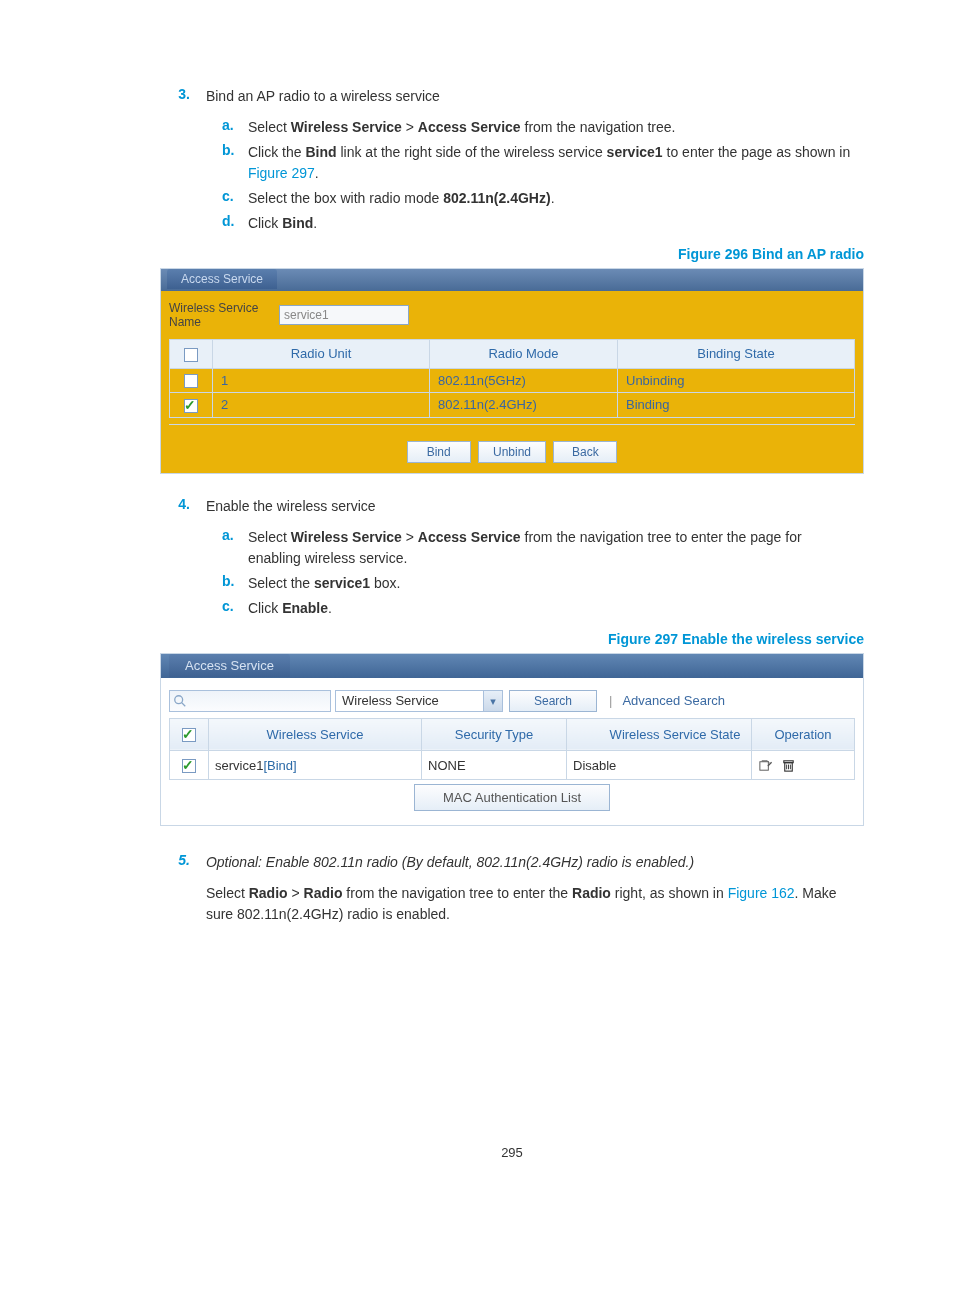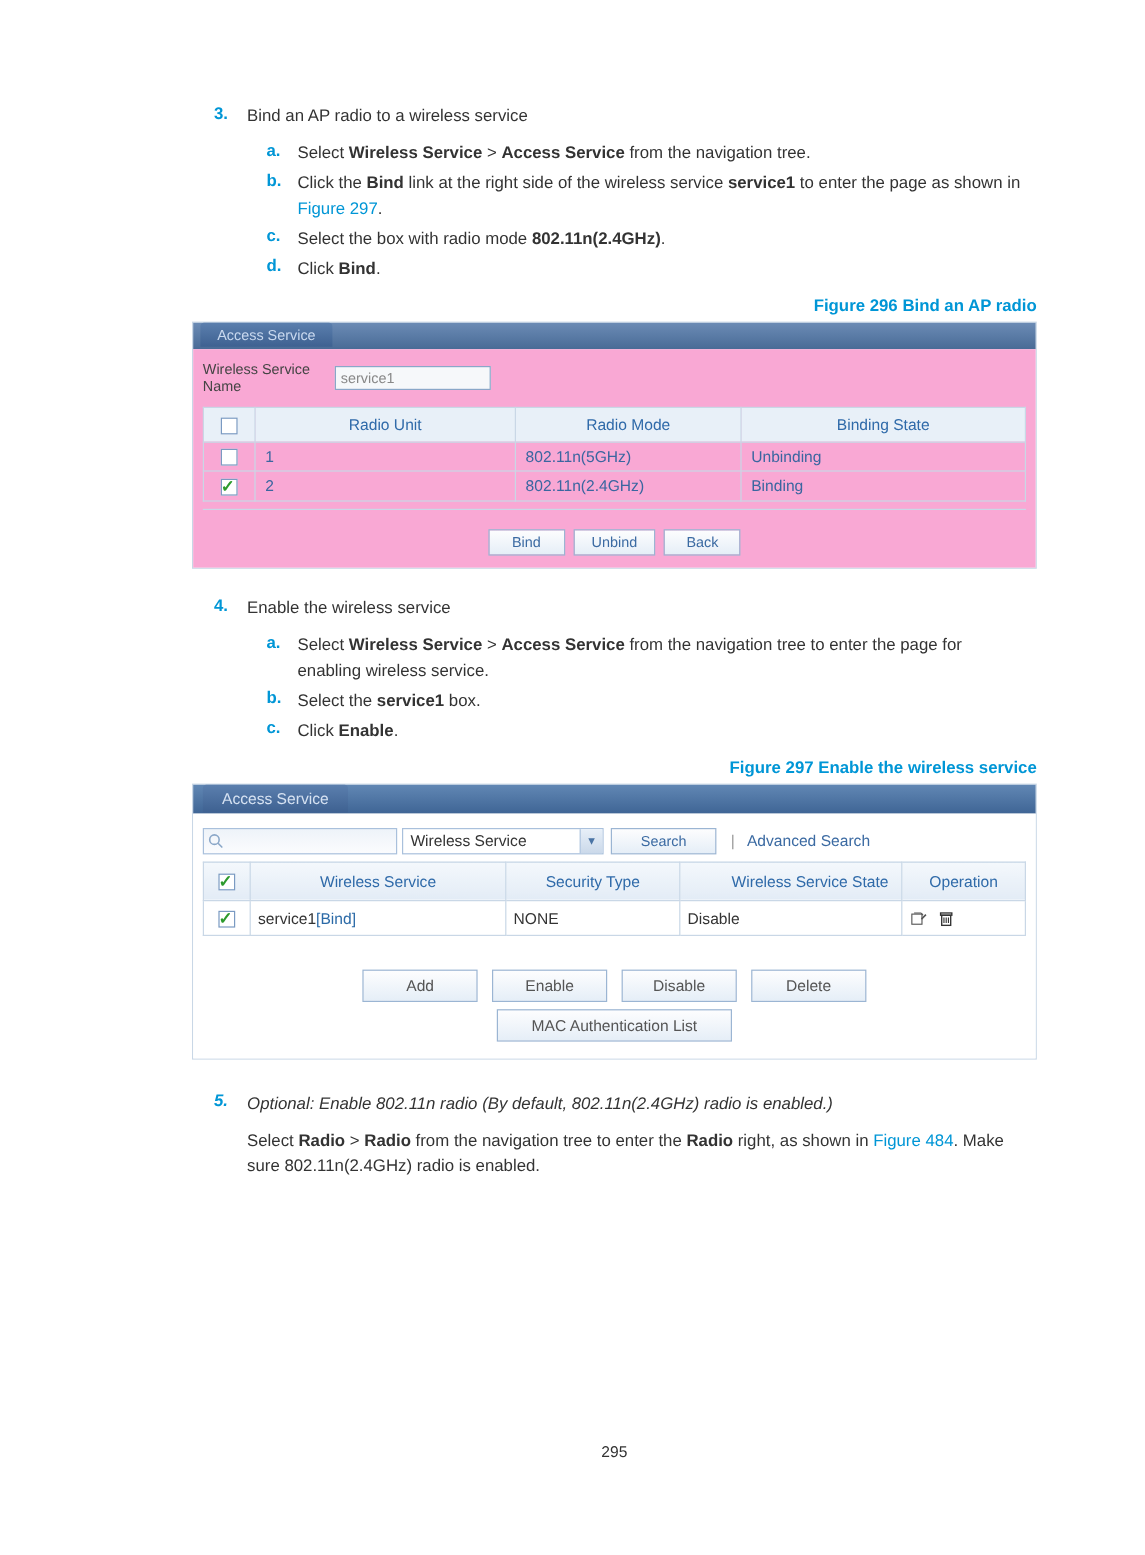--- a/index.html
+++ b/index.html
@@ -51,21 +51,21 @@
     color: #c9d9ef;
     font-size: 12px;
     padding: 3px 14px;
     border-radius: 3px 3px 0 0;
     margin-left: 6px;
   }
   .panel-body {
     padding: 10px 8px 6px 8px;
     font-size: 12px;
     color: #333;
-    background: #f9a8d4;
+    background: #eab308;
   }
   .field-row { display: flex; align-items: center; margin-bottom: 10px; }
   .field-label { width: 110px; color: #444; }
   .text-input {
     border: 1px solid #8aa7c8;
     background: #f6f8fa;
     height: 18px;
     width: 120px;
     font-size: 12px;
     padding: 0 4px;
@@ -365,36 +365,30 @@
                   <line x1="6" y1="7" x2="6" y2="12" stroke="#333"></line>
                   <line x1="8" y1="7" x2="8" y2="12" stroke="#333"></line>
                   <line x1="10" y1="7" x2="10" y2="12" stroke="#333"></line>
                   <rect x="3" y="3" width="10" height="2" fill="none" stroke="#333" stroke-width="1.2"></rect>
                 </svg>
             </span>
           </td>
         </tr>
       </tbody>
     </table>
-    <div class="btn-row2">
-      <span class="btn2">Add</span>
-      <span class="btn2">Enable</span>
-      <span class="btn2">Disable</span>
-      <span class="btn2">Delete</span>
-    </div>
     <div class="btn-row3">
       <span class="btn2" style="padding:5px 28px;">MAC Authentication List</span>
     </div>
   </div>
 </div>
 
 <div class="step-row" style="margin-top:26px;font-style:italic;">
   <span class="step-num">5.</span>
   <span class="step-text">Optional: Enable 802.11n radio (By default, 802.11n(2.4GHz) radio is enabled.)</span>
 </div>
 <div class="step-row" style="margin-top:6px;">
   <span class="step-num"></span>
   <span class="step-text">
-    <span>Select </span><span class="bold">Radio</span><span> &gt; </span><span class="bold">Radio</span><span> from the navigation tree to enter the </span><span class="bold">Radio</span><span> right, as shown in </span><span class="figref">Figure 484</span><span>. Make sure 802.11n(2.4GHz) radio is enabled.</span>
+    <span>Select </span><span class="bold">Radio</span><span> &gt; </span><span class="bold">Radio</span><span> from the navigation tree to enter the </span><span class="bold">Radio</span><span> right, as shown in </span><span class="figref">Figure 162</span><span>. Make sure 802.11n(2.4GHz) radio is enabled.</span>
   </span>
 </div>
 
 <div class="pagenum">295</div>
 
 </body></html>

